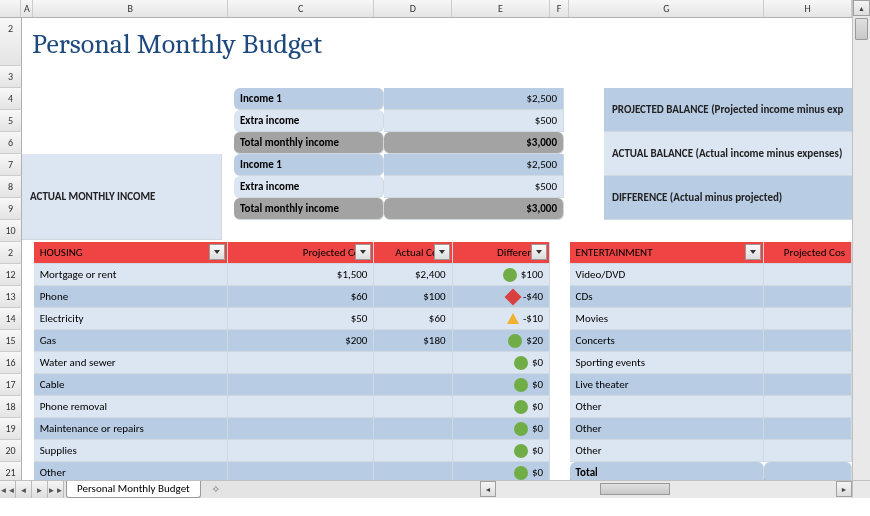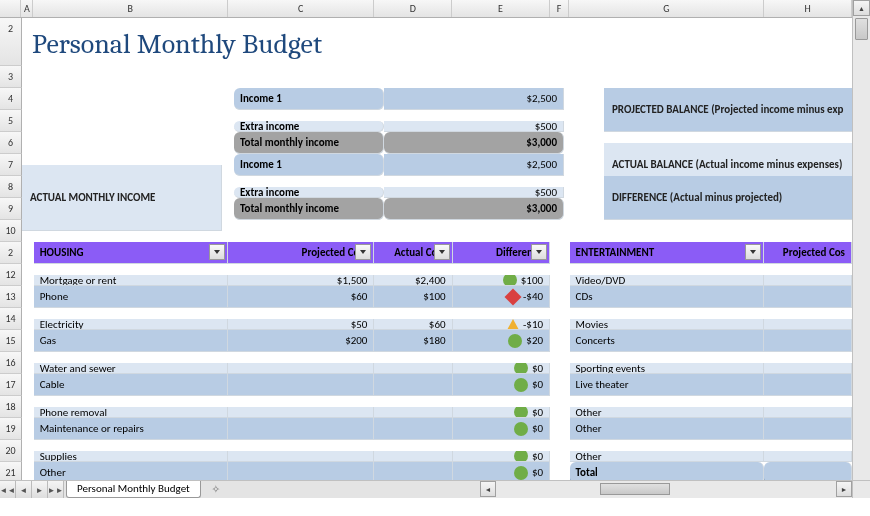--- a/index.html
+++ b/index.html
@@ -7,25 +7,25 @@
 .sheet { position: absolute; top: 0; left: 0; right: 18px; bottom: 36px; overflow: hidden; background: #fff; }
 .colheads { display: flex; height: 18px; background: linear-gradient(#f7f7f7,#e4e4e4); border-bottom: 1px solid #b0b0b0; }
 .colhead { text-align: center; font-size: 10px; color: #333; border-right: 1px solid #ccc; line-height: 18px; }
 .rowheads { position: absolute; left: 0; top: 18px; width: 22px; }
 .rowhead { height: 22px; text-align: center; font-size: 10px; color: #333; background: linear-gradient(#f7f7f7,#e4e4e4); border-bottom: 1px solid #ccc; border-right: 1px solid #b0b0b0; line-height: 22px; }
 .grid { position: absolute; left: 22px; top: 18px; right: 0; bottom: 0; }
 .title { font-family: Cambria, Georgia, serif; font-size: 28px; color: #1f497d; padding: 10px 0 4px 10px; height: 70px; }
 .r { display: flex; height: 22px; align-items: stretch; }
 .c { border-right: 1px solid #d0d8e0; border-bottom: 1px solid #d0d8e0; padding: 2px 6px; display: flex; align-items: center; white-space: nowrap; overflow: hidden; }
 .blue { background: #b8cce4; }
-.blue2 { background: #dce6f2; margin-top: 11px; }
+.blue2 { background: #dce6f2; }
 .pink { background: #a3a3a3; }
 .bold { font-weight: bold; border-radius: 6px; }
 .rt { justify-content: flex-end; }
-.hdrcell { background: #8b5cf6; font-weight: bold; position: relative; }
+.hdrcell { background: #ef4444; font-weight: normal; position: relative; }
 .dd { position: absolute; right: 2px; top: 2px; width: 16px; height: 16px; background: linear-gradient(#f9f9f9,#ddd); border: 1px solid #999; display: flex; align-items: center; justify-content: center; }
 .dd:after { content: ""; border-left: 3px solid transparent; border-right: 3px solid transparent; border-top: 4px solid #333; }
 .wA { width: 12px; } .wB { width: 200px; } .wC { width: 150px; } .wD { width: 80px; } .wE { width: 100px; } .wF { width: 20px; } .wG { width: 200px; } .wH { width: 90px; }
 .gap { width: 20px; }
 .icon { width: 14px; height: 14px; display: inline-block; margin-right: 4px; }
 .ico-g { background: #70ad47; border-radius: 50%; }
 .ico-r { width: 12px; height: 12px; background: #d94040; transform: rotate(45deg); }
 .ico-y { width: 0; height: 0; border-left: 6px solid transparent; border-right: 6px solid transparent; border-bottom: 11px solid #f0b030; }
 .bigcell { display: flex; align-items: center; font-weight: bold; color: #222; padding-left: 8px; }
 .vscroll { position: absolute; right: 0; top: 0; width: 18px; bottom: 18px; background: #e9e9e9; border-left: 1px solid #c0c0c0; }
@@ -102,21 +102,21 @@
     <div class="r">
       <div class="wA"></div>
         <div class="wB"></div>
       <div class="c pink wC bold">Total monthly income</div>
       <div class="c pink rt bold" style="width:180px">$3,000</div>
       <div class="gap"></div>
       <div class="c blue2 bigcell" style="width:290px;height:44px;position:absolute;left:582px">ACTUAL BALANCE (Actual income minus expenses)</div>
     </div>
     <div class="r">
       <div class="wA"></div>
-      <div class="c blue2 wB bigcell" style="height:66px;position:absolute">ACTUAL MONTHLY INCOME</div>
+      <div class="c blue2 wB bigcell" style="height:86px;position:absolute">ACTUAL MONTHLY INCOME</div>
       <div class="wB"></div>
       <div class="c blue wC bold">Income 1</div>
       <div class="c blue rt" style="width:180px">$2,500</div>
     </div>
     <div class="r">
       <div class="wA"></div>
         <div class="wB"></div>
       <div class="c blue2 wC bold">Extra income</div>
       <div class="c blue2 rt" style="width:180px">$500</div>
       <div class="gap"></div>

